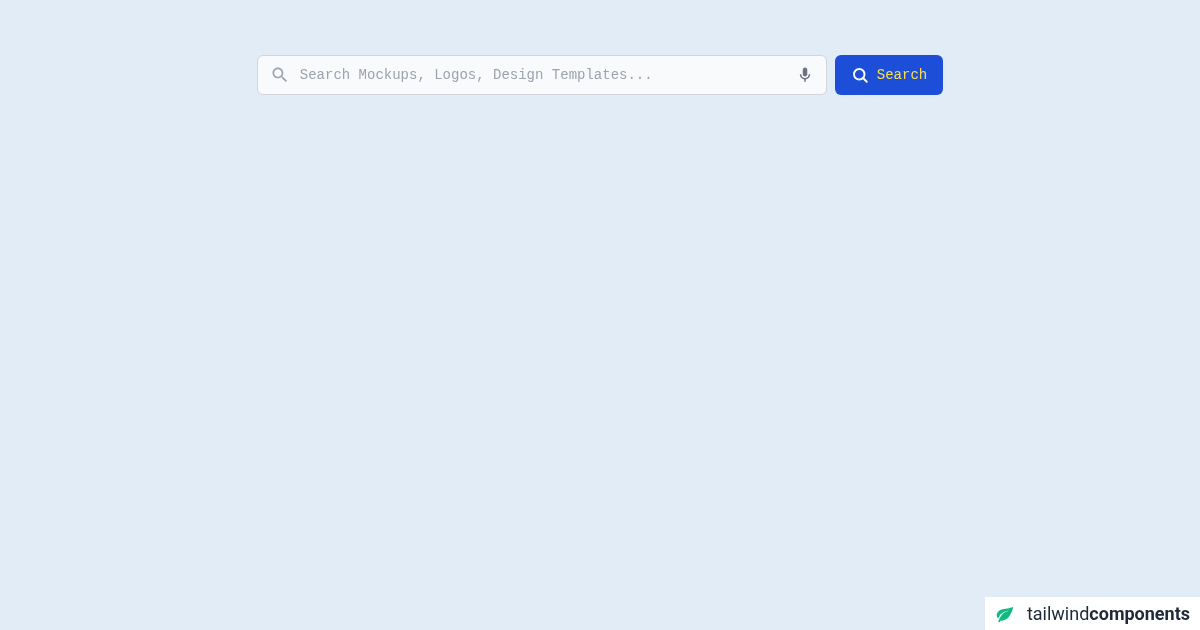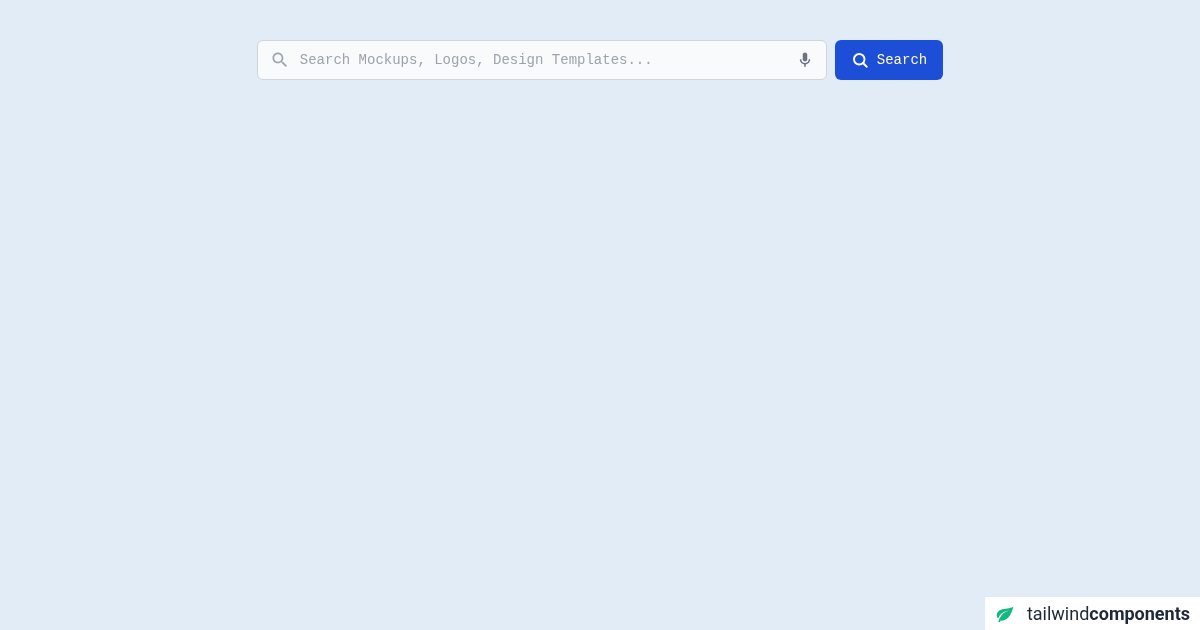--- a/index.html
+++ b/index.html
@@ -11,21 +11,21 @@
       width: 1200px;
       height: 630px;
       background-color: #e2ecf7;
       font-family: ui-monospace, SFMono-Regular, Menlo, Monaco, Consolas, "Liberation Mono", "Courier New", monospace;
       position: relative;
       overflow: hidden;
     }
     .search-container {
       display: flex;
       justify-content: center;
-      padding-top: 40px;
+      padding-top: 55px;
       gap: 8px;
     }
     .search-box {
       display: flex;
       align-items: center;
       width: 570px;
       height: 40px;
       background-color: #f9fafb;
       border: 1px solid #d1d5db;
       border-radius: 6px;
@@ -60,21 +60,21 @@
     .search-button {
       display: flex;
       align-items: center;
       justify-content: center;
       gap: 8px;
       height: 40px;
       padding: 0 16px;
       background-color: #1d4ed8;
       border: none;
       border-radius: 6px;
-      color: #fef9c3;
+      color: #fde047;
       font-size: 14px;
       font-family: ui-monospace, SFMono-Regular, Menlo, Monaco, Consolas, "Liberation Mono", "Courier New", monospace;
       cursor: pointer;
     }
     .search-icon-btn {
       width: 18px;
       height: 18px;
       color: #ffffff;
       stroke: #ffffff;
     }

